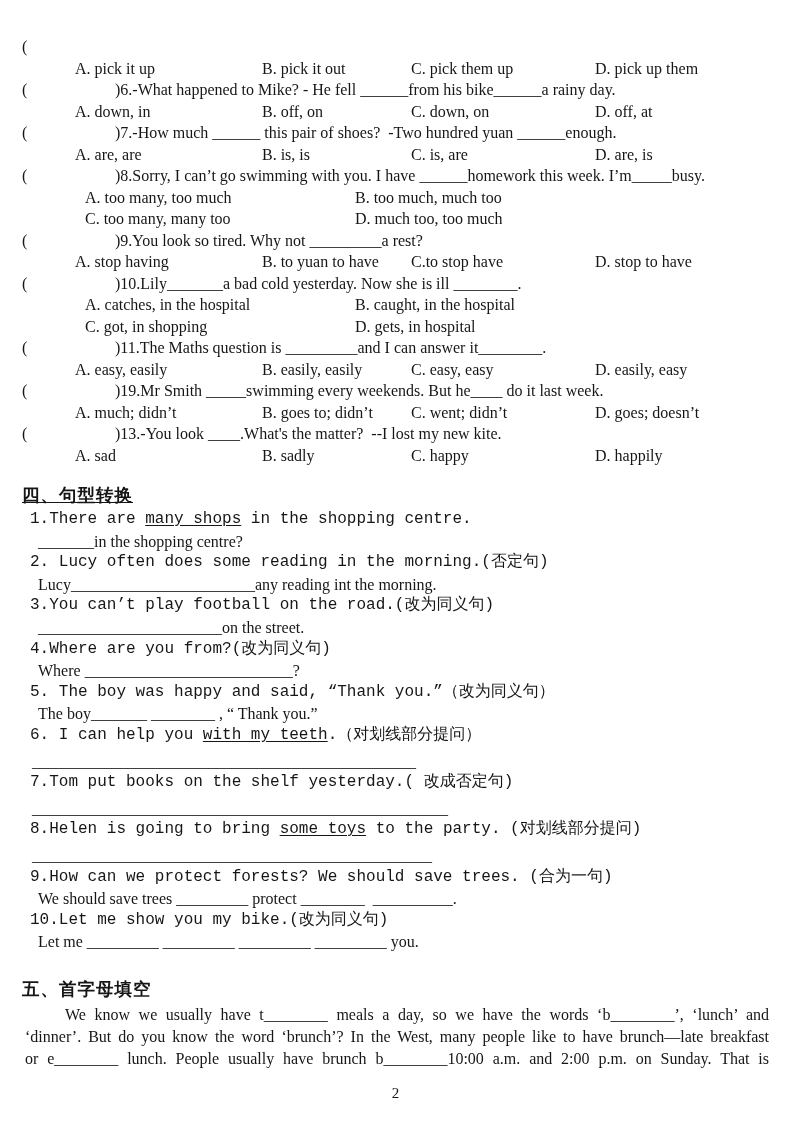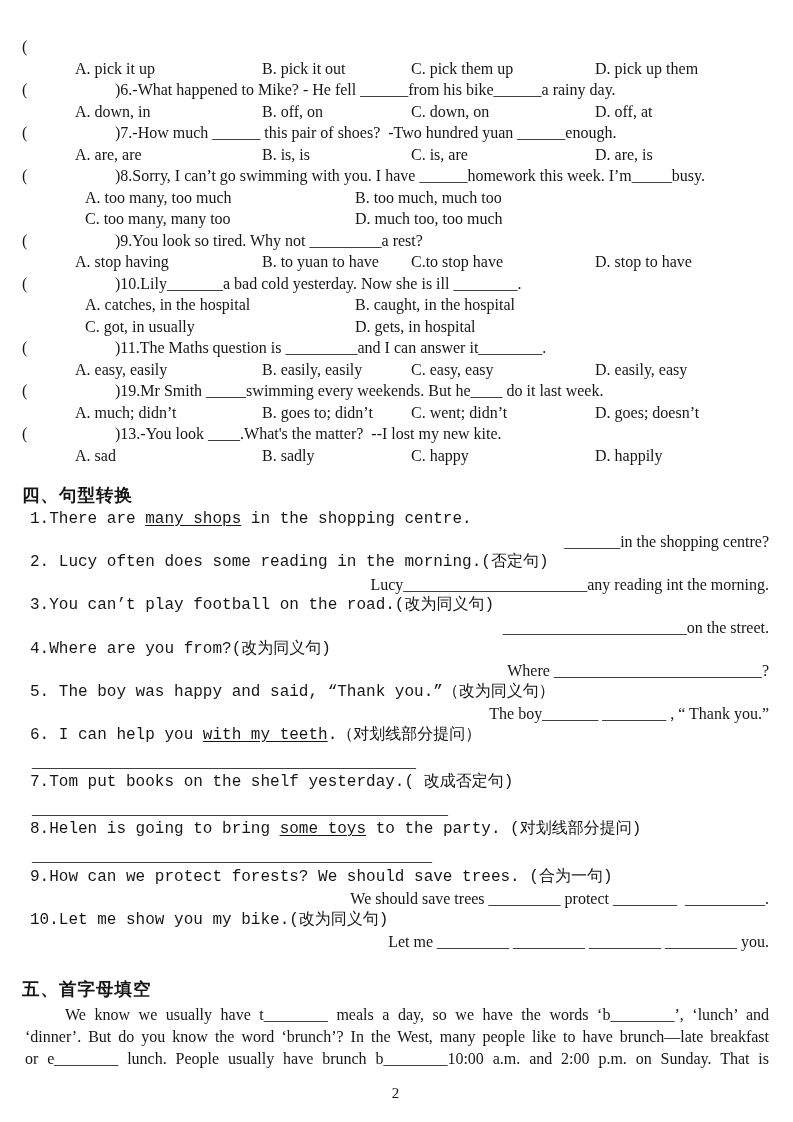--- a/index.html
+++ b/index.html
@@ -22,27 +22,27 @@
   .opts.cols2 { padding-left:63px; grid-template-columns:270px auto; }
 
   
   .sec-title {
     font-weight:bold;
     font-size:17.5px;
     line-height:24px;
     margin:0;
     letter-spacing:1px;
   }
-  .sec4-title { margin-top:17px; margin-bottom:2px; }
+  .sec4-title { margin-top:17px; margin-bottom:2px;text-decoration:underline; }
   .sec5-title { margin-top:24px; margin-bottom:3px; }
 
   
   .s4-line { line-height:21.6px; white-space:pre-wrap; }
   .s4-line.q   { padding-left:8px;font-family:Liberation Mono, monospace; }
-  .s4-line.ans { padding-left:16px;text-align:right; }
+  .s4-line.ans { padding-left:16px; }
   .s4-line.rule{ padding-left:10px; margin-top:4px; }
   .ul { text-decoration:underline; text-underline-offset:2px; }
 
   
   .p-line {
     line-height:22px;
     margin-left:3px; margin-right:0;
     text-align:justify;
     text-align-last:justify;
   }
@@ -106,21 +106,21 @@
         </div>
   </div>
 
   <div class="mcq-q">
     <div class="q-line">
       <span class="bracket">(</span>
       <span class="q-text">)10.Lily_______a bad cold yesterday. Now she is ill ________.</span>
     </div>
     <div class="opts-wrap">
           <div class="opts cols2"><span>A. catches, in the hospital</span><span>B. caught, in the hospital</span></div>
-          <div class="opts cols2"><span>C. got, in usually</span><span>D. gets, in hospital</span></div>
+          <div class="opts cols2"><span>C. got, in shopping</span><span>D. gets, in hospital</span></div>
         </div>
   </div>
 
   <div class="mcq-q">
     <div class="q-line">
       <span class="bracket">(</span>
       <span class="q-text">)11.The Maths question is _________and I can answer it________.</span>
     </div>
     <div class="opts-wrap">
           <div class="opts cols4"><span>A. easy, easily</span><span>B. easily, easily</span><span>C. easy, easy</span><span>D. easily, easy</span></div>

